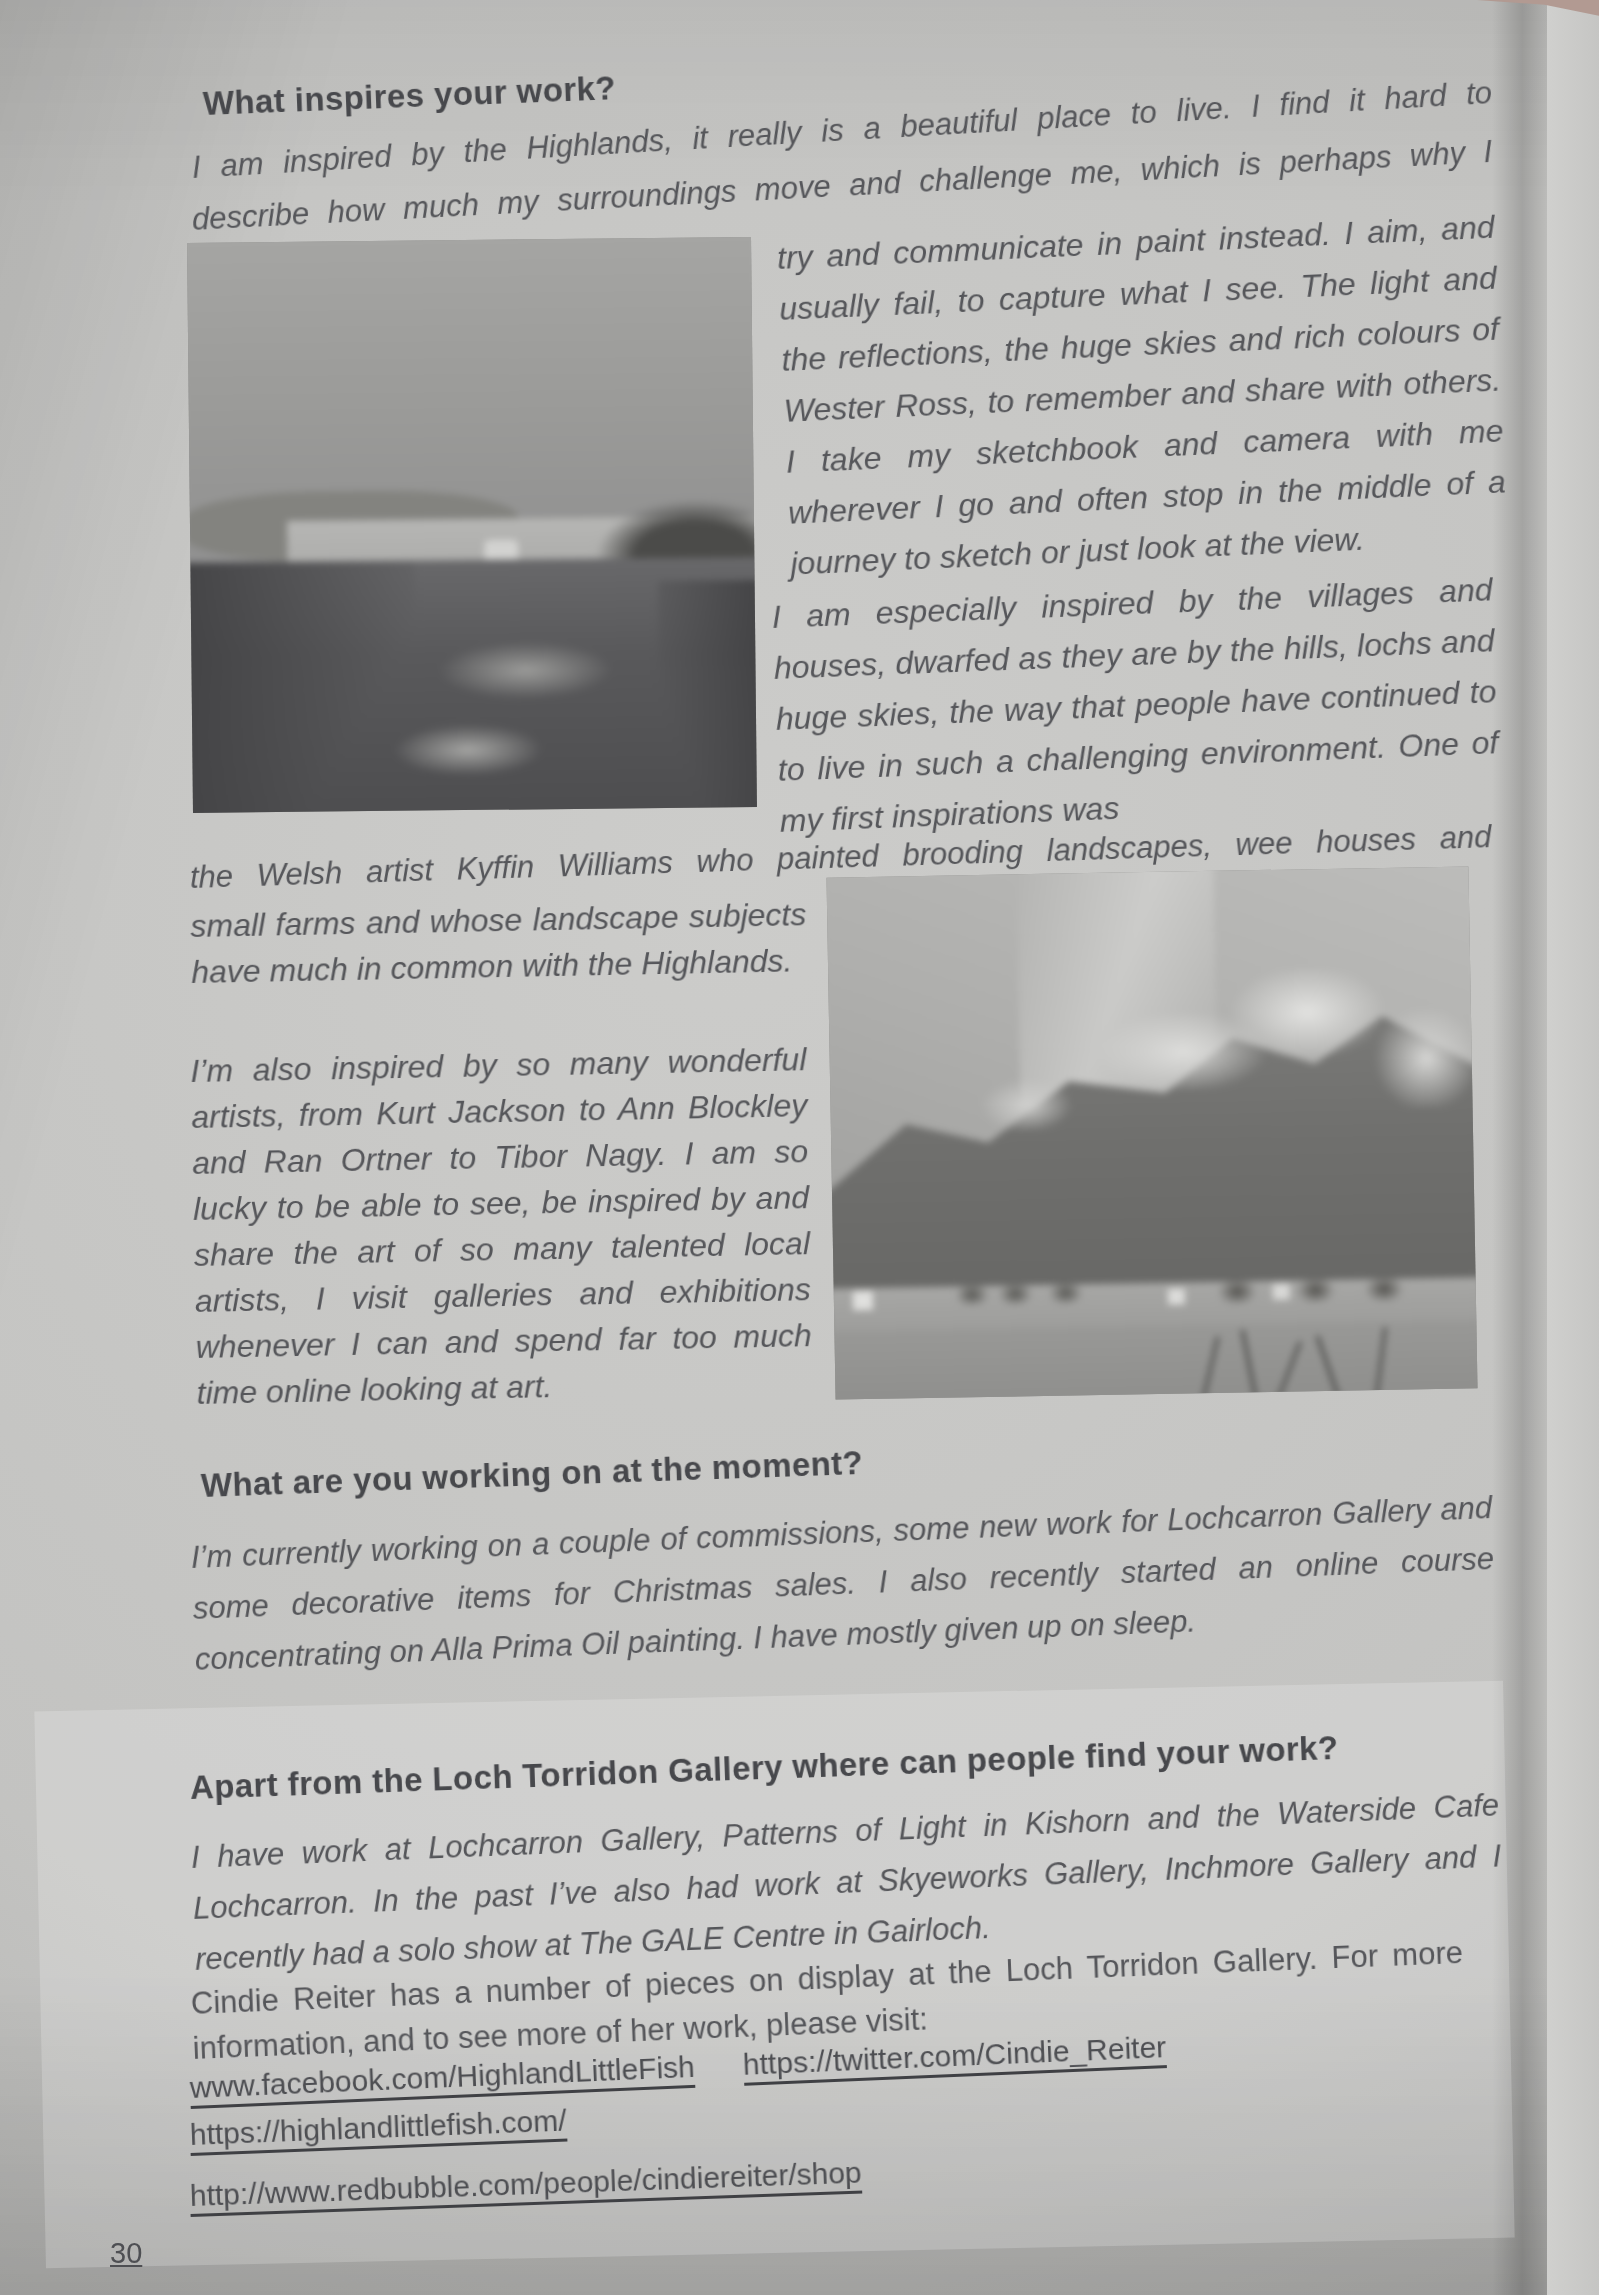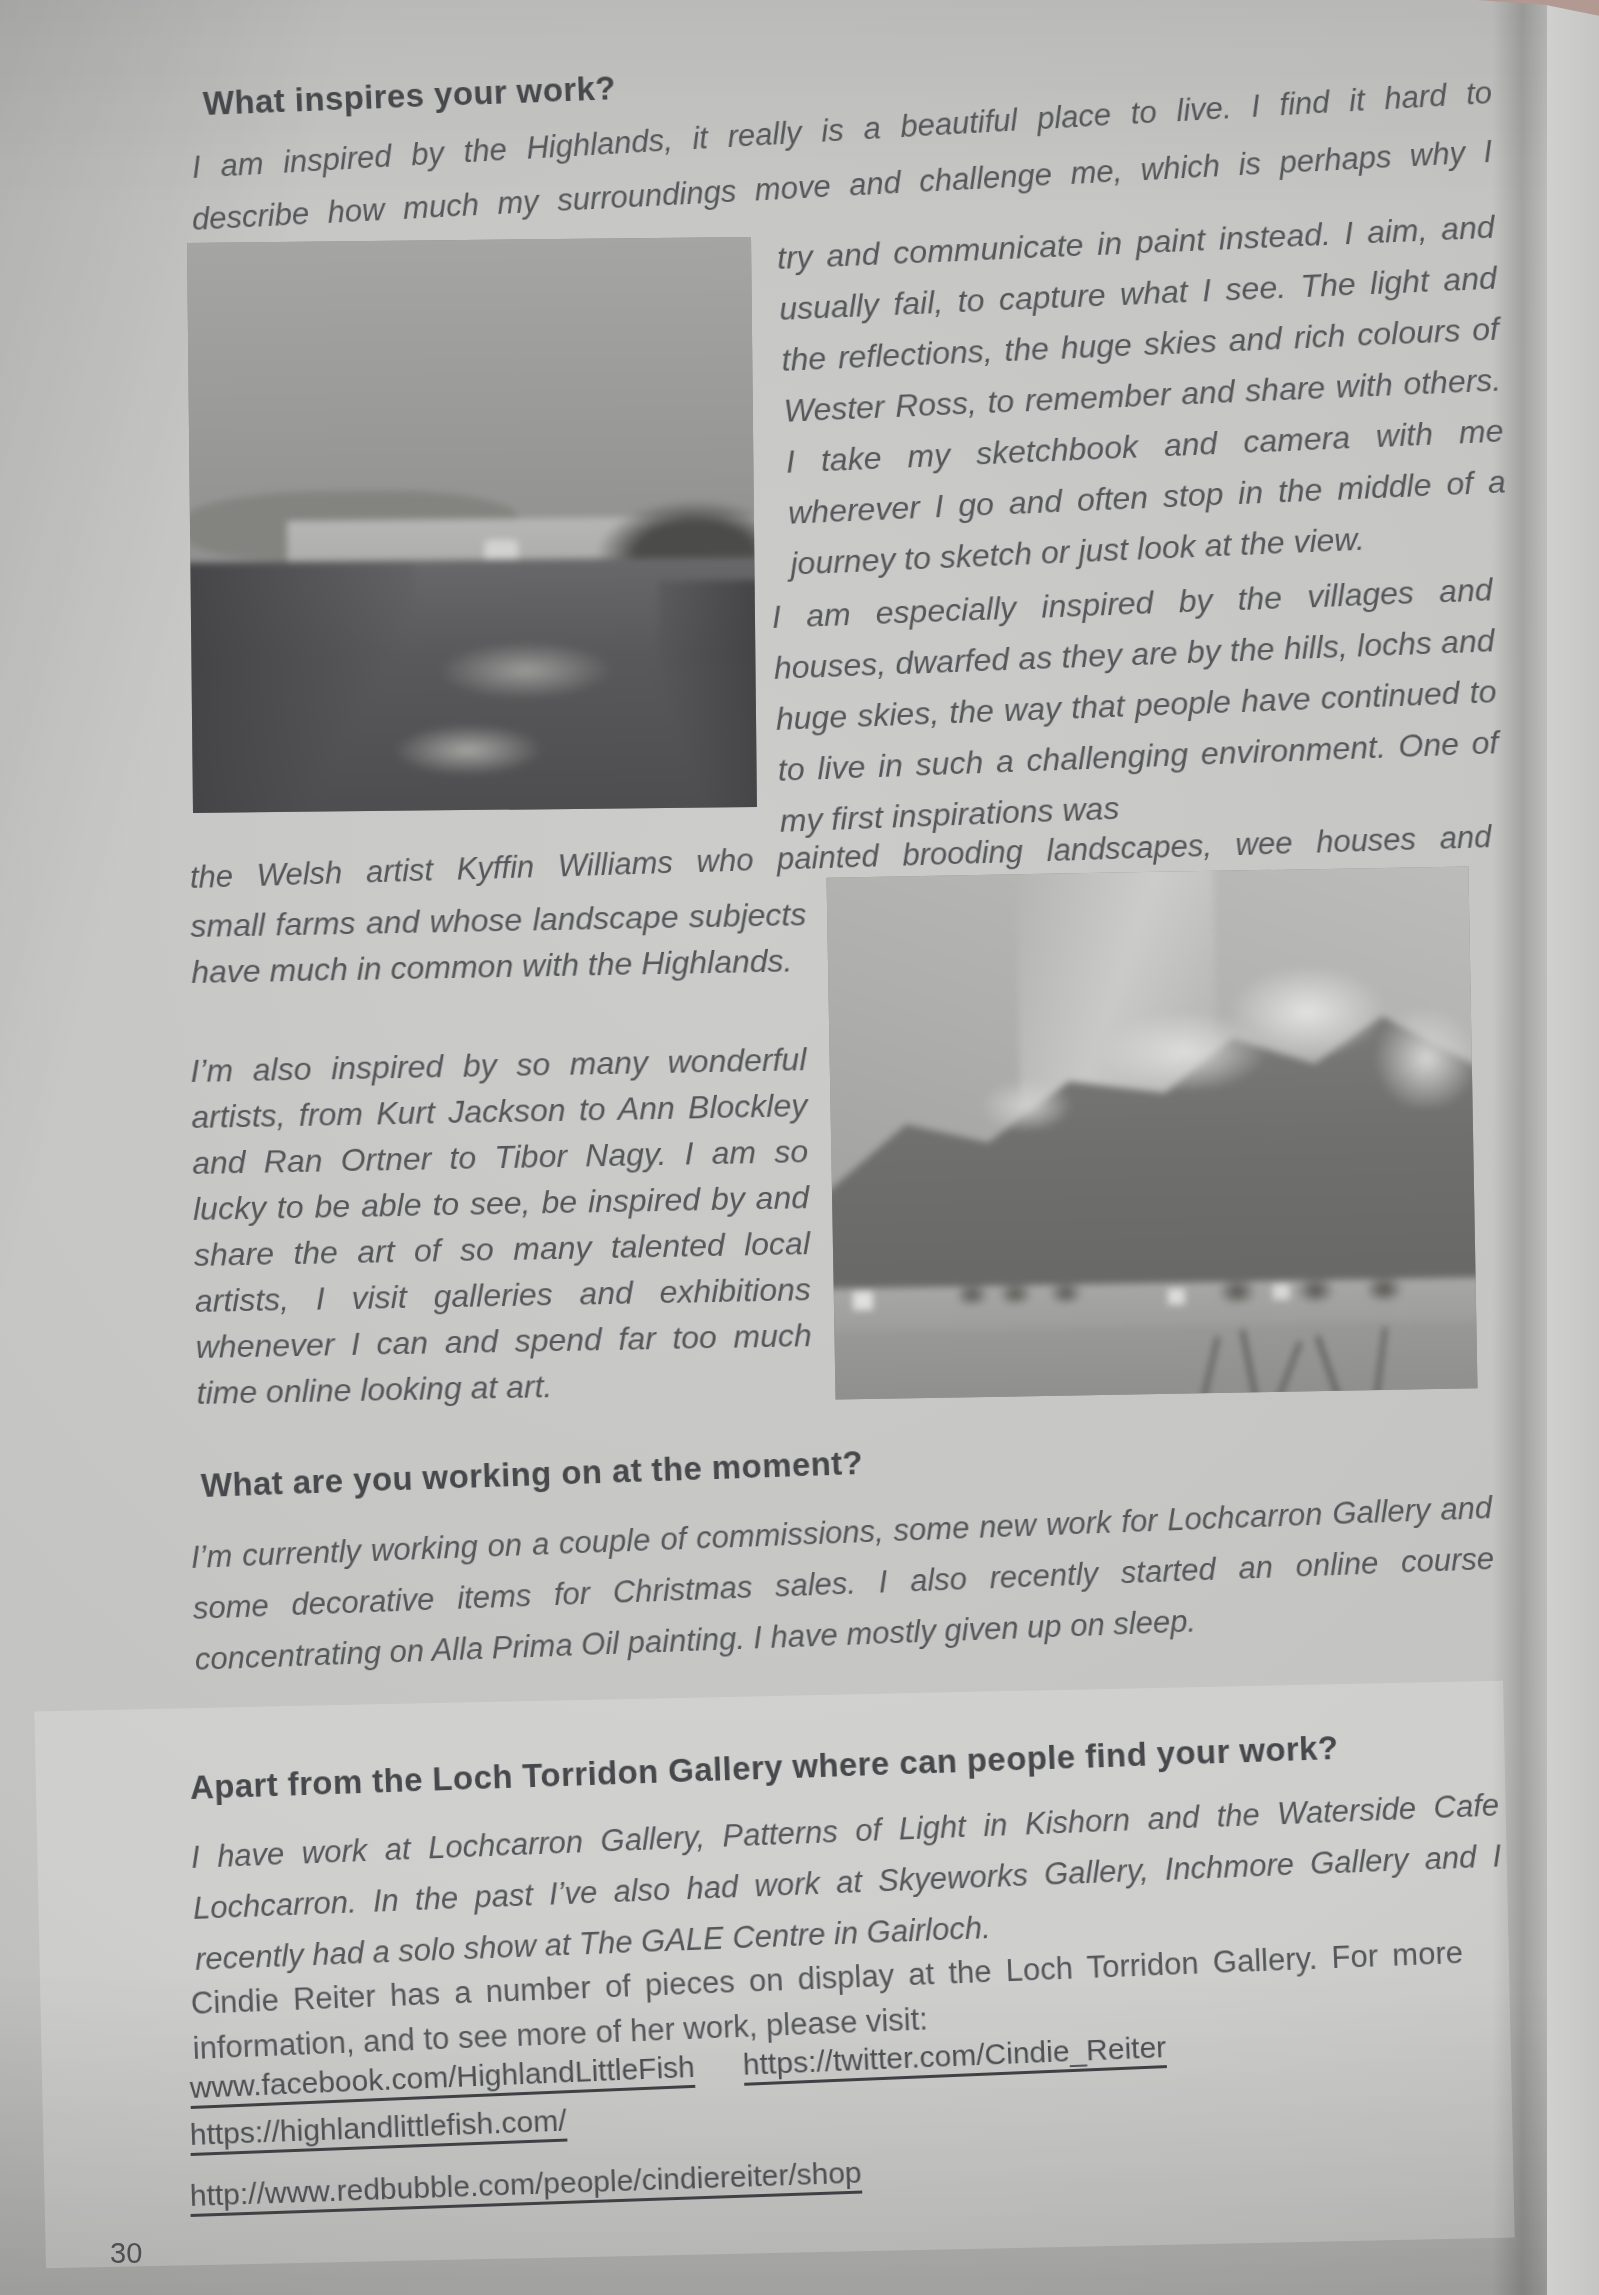--- a/index.html
+++ b/index.html
@@ -101,14 +101,14 @@
   <a class="link" href="#">www.facebook.com/HighlandLittleFish</a>
   <a class="link" href="#" style="margin-left:40px;">https://twitter.com/Cindie_Reiter</a>
 </div>
 <div class="abs txt" style="left:190px;top:2118px;font-size:30px;transform:rotate(-2.2deg);transform-origin:left center;white-space:nowrap;">
   <a class="link" href="#">https://highlandlittlefish.com/</a>
 </div>
 <div class="abs txt" style="left:190px;top:2179px;font-size:30px;transform:rotate(-2.0deg);transform-origin:left center;white-space:nowrap;">
   <a class="link" href="#">http://www.redbubble.com/people/cindiereiter/shop</a>
 </div>
 
-<div class="abs txt page-num" style="left:110px;top:2237px;">30</div>
+<div class="abs txt page-num" style="left:110px;top:2237px;text-decoration:underline;">30</div>
 
 
 </body></html>

